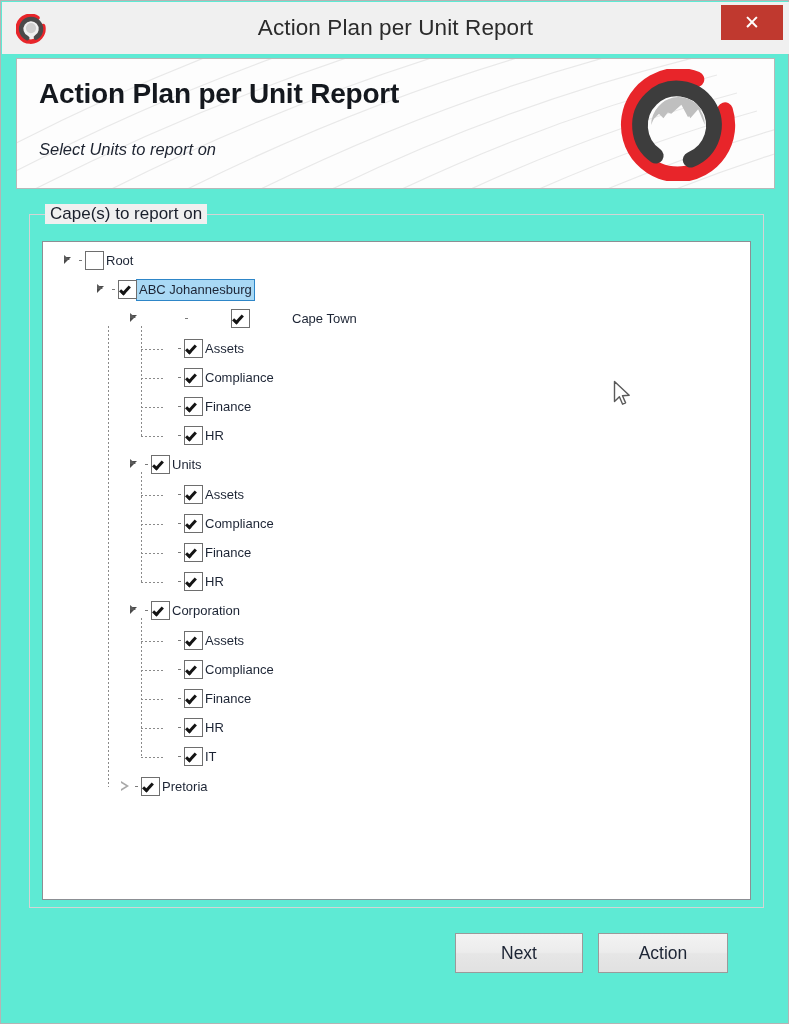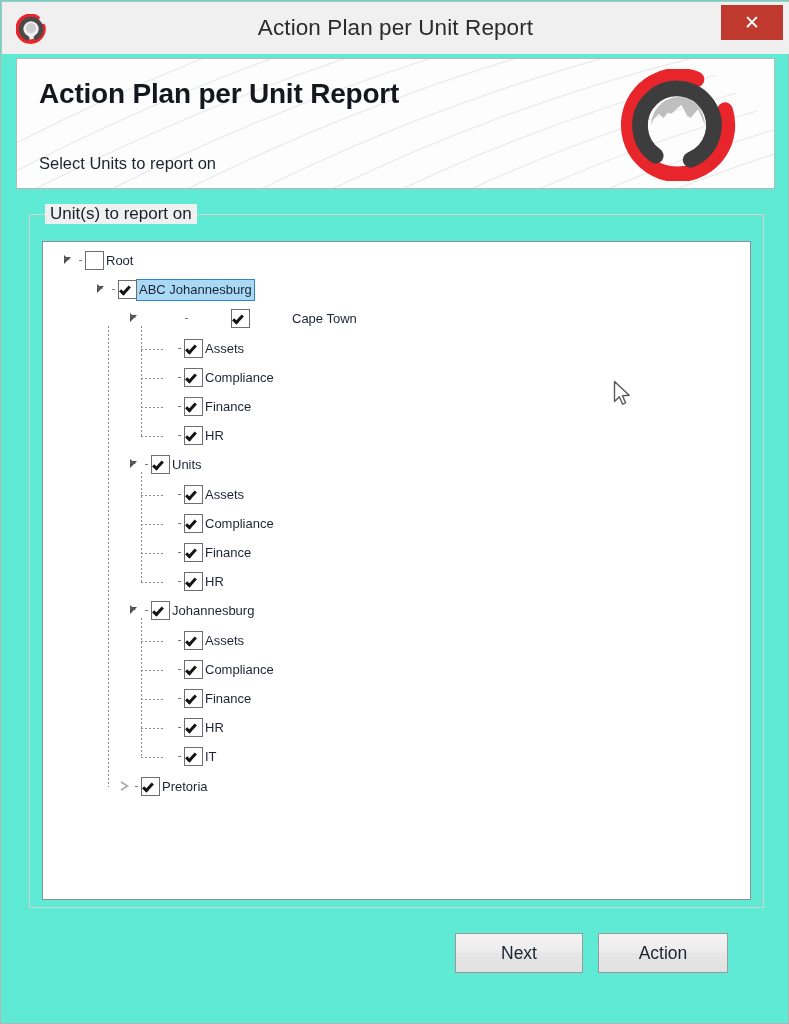--- a/index.html
+++ b/index.html
@@ -91,25 +91,26 @@
     left: 22px; top: 19px;
     font-size: 28px;
     font-weight: bold;
     color: #14181e;
     font-family: "Liberation Sans", sans-serif;
     letter-spacing: -0.2px;
     white-space: nowrap;
   }
   #banner-subtitle {
     position: absolute;
-    left: 22px; top: 95px;
+    left: 22px; top: 81px;
     font-size: 16.5px;
     color: #1d2330;
     font-family: "Liberation Sans", sans-serif;
     white-space: nowrap;
+    font-style: italic;
   }
   #banner-logo {
     position: absolute;
     right: 38px; top: 10px;
     width: 116px; height: 112px;
   }
 
   
   #groupbox {
     position: absolute;
@@ -336,21 +337,21 @@
         <path d="M50 6 A44 44 0 1 0 84 22" fill="none" stroke="#e8252a" stroke-width="14" stroke-linecap="round" transform="rotate(22 50 50)"></path>
         <path d="M50 17 A33 33 0 1 0 78 31" fill="none" stroke="#3d3d3d" stroke-width="14" stroke-linecap="round" transform="rotate(160 50 50)"></path>
         <path d="M50 26 A24 24 0 0 1 74 50 L68 36 L61 44 L55 33 Z" fill="#bfbfbf"></path>
         <path d="M26 50 A24 24 0 0 1 50 26 L43 36 L37 44 L31 38 Z" fill="#bfbfbf"></path>
         <path d="M27 46 Q32 26 50 25 Q64 25 72 38 L66 34 L59 43 L53 32 L44 40 L36 37 Z" fill="#bfbfbf"></path>
       </svg>
     </div>
   </div>
 
   <div id="groupbox"></div>
-  <div id="groupbox-legend">Unit(s) to report on</div>
+  <div id="groupbox-legend">Cape(s) to report on</div>
 
   <div id="treeview">
     <div id="tree-inner">
         <div class="tree-row" style="top: 4px; left: 19px;">
           <div class="tw-expander expanded"></div>
           <div class="tw-dotgap"></div>
           <div class="tw-checkbox"></div>
           <span class="tw-label">Root</span>
         </div>
         <div class="tree-row selected" style="top: 33.2px; left: 52px;">
@@ -416,21 +417,21 @@
         <div class="tree-row" style="top: 325.2px; left: 118px;">
           <div class="tw-expander none"></div>
           <div class="tw-dotgap"></div>
           <div class="tw-checkbox checked"></div>
           <span class="tw-label">HR</span>
         </div>
         <div class="tree-row" style="top: 354.4px; left: 85px;">
           <div class="tw-expander expanded"></div>
           <div class="tw-dotgap"></div>
           <div class="tw-checkbox checked"></div>
-          <span class="tw-label">Johannesburg</span>
+          <span class="tw-label">Corporation</span>
         </div>
         <div class="tree-row" style="top: 383.6px; left: 118px;">
           <div class="tw-expander none"></div>
           <div class="tw-dotgap"></div>
           <div class="tw-checkbox checked"></div>
           <span class="tw-label">Assets</span>
         </div>
         <div class="tree-row" style="top: 412.8px; left: 118px;">
           <div class="tw-expander none"></div>
           <div class="tw-dotgap"></div>

